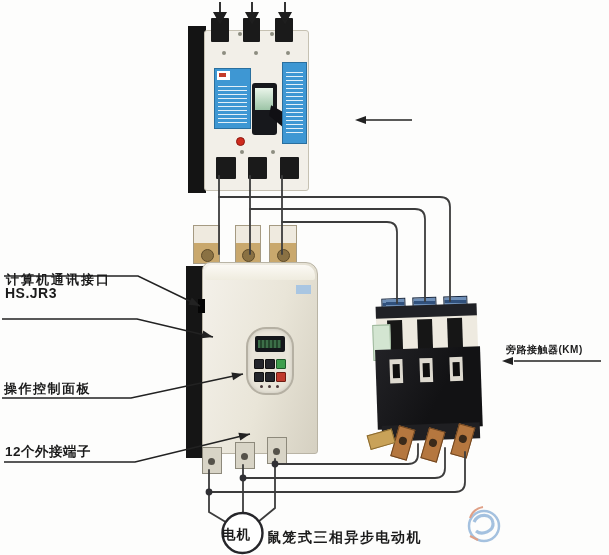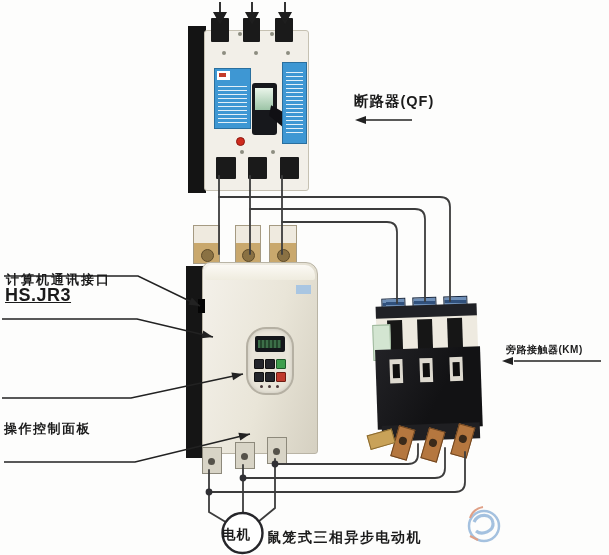--- a/index.html
+++ b/index.html
@@ -3,23 +3,23 @@
 <meta charset="utf-8">
 <style>
   html,body{margin:0;padding:0;background:#fff;}
   .canvas{position:relative;width:609px;height:555px;background:#fdfdfc;overflow:hidden;
           font-family:"Liberation Sans","DejaVu Sans",sans-serif;color:#1c1c1c;}
   .abs{position:absolute;}
 
   
   .lbl{position:absolute;font-weight:bold;color:#1b1b1b;white-space:nowrap;}
   .lbl-ci{left:6px;top:256px;font-size:13px;letter-spacing:2px;margin-top:15px;}
-  .lbl-model{left:5px;top:285px;font-size:18px;letter-spacing:.5px;text-decoration:underline;}
+  .lbl-model{left:5px;top:285px;font-size:14px;letter-spacing:.5px;}
   .lbl-series{left:4px;top:301px;font-size:13px;letter-spacing:1px;}
-  .lbl-panel{left:4px;top:380px;font-size:13px;letter-spacing:1.5px;margin-top:40px;}
+  .lbl-panel{left:4px;top:380px;font-size:13px;letter-spacing:1.5px;}
   .lbl-term{left:5px;top:443px;font-size:13.5px;letter-spacing:.5px;}
   .lbl-qf{left:354px;top:92px;font-size:14.5px;letter-spacing:1px;}
   .lbl-km{left:506px;top:343px;font-size:10px;letter-spacing:.5px;}
   .lbl-motor{left:222px;top:526px;width:21px;text-align:center;font-size:13.5px;letter-spacing:1px;}
   .lbl-mtype{left:267px;top:529px;font-size:14px;letter-spacing:1.5px;}
 
   
   .brk-strip{left:188px;top:26px;width:18px;height:167px;background:#141414;}
   .brk-body{left:204px;top:30px;width:103px;height:159px;background:#f2efe8;border:1px solid #c6c1b2;border-radius:3px;}
   .brk-term{position:absolute;background:#1a1a1a;border-radius:1px;}
@@ -244,19 +244,19 @@
       <circle cx="484" cy="526" r="15" stroke="#8fb3d8" stroke-width="2.5"></circle>
       <path d="M474,522 C478,513 492,513 493,523 C494,531 482,536 476,531" stroke="#8fb3d8" stroke-width="3.2"></path>
       <path d="M470,518 C472,512 477,508 483,507" stroke="#d98a6a" stroke-width="2"></path>
       <path d="M470,536 L478,540" stroke="#d98a6a" stroke-width="2"></path>
     </g>
   </svg>
 
   <div class="lbl lbl-ci">计算机通讯接口</div>
   <div class="lbl lbl-model">HS.JR3</div>
   <div class="lbl lbl-panel">操作控制面板</div>
-  <div class="lbl lbl-qf">断路器(QF)</div>
+  <div class="lbl lbl-term">12个外接端子</div>
   <div class="lbl lbl-km">旁路接触器(KM)</div>
   <div class="lbl lbl-motor">电机</div>
   <div class="lbl lbl-mtype">鼠笼式三相异步电动机</div>
 
 
 </div>
 
 </body></html>

